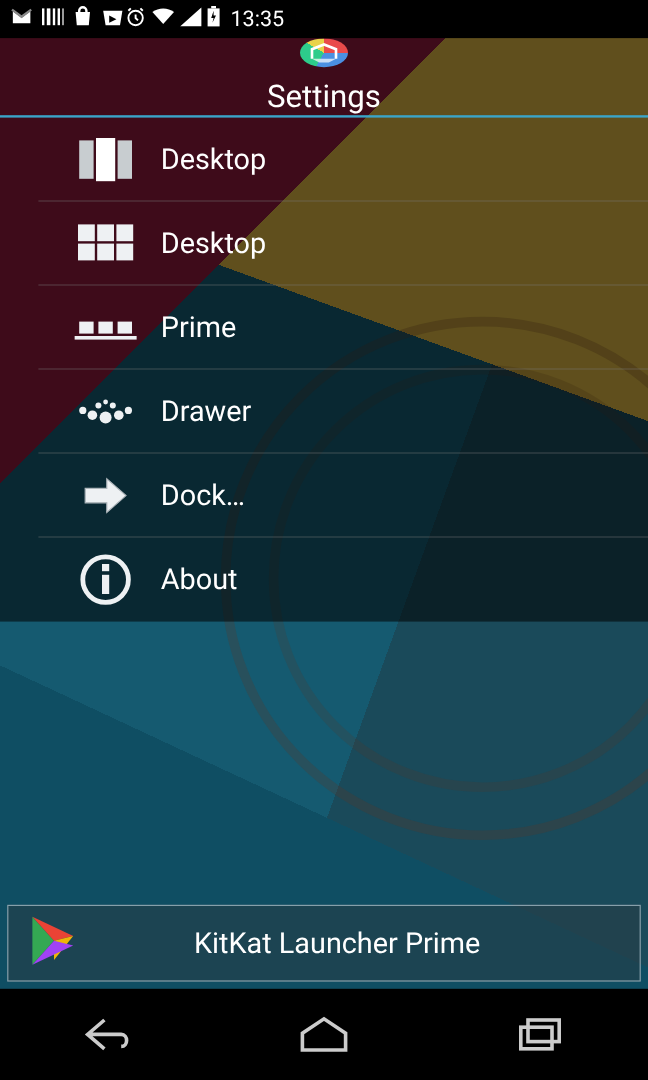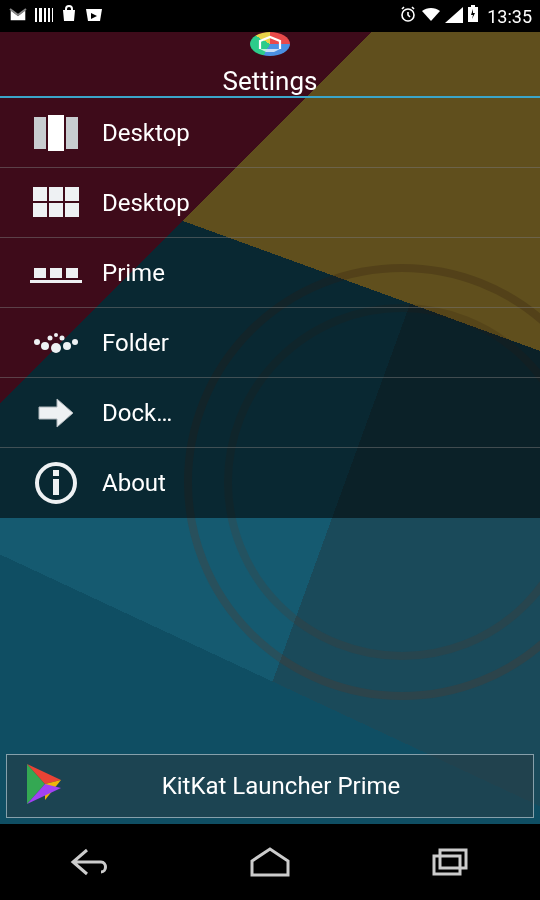--- a/index.html
+++ b/index.html
@@ -41,21 +41,21 @@
   border: 8px solid rgba(100,50,30,0.18);
   border-radius: 50%;
 }
 
 .status-bar {
   height: 32px;
   background: #000;
   color: #fff;
   display: flex;
   align-items: center;
-  justify-content: space-between;
+  justify-content: flex-start;
   padding: 0 8px;
   font-size: 18px;
   position: relative;
   z-index: 10;
 }
 .status-left, .status-right { display: flex; align-items: center; gap: 6px; }
 .status-right { gap: 4px; }
 .status-time { font-weight: 400; margin-left: 4px; }
 
 .panel {
@@ -73,21 +73,21 @@
   flex-direction: column;
 }
 .app-icon {
   width: 40px; height: 40px; border-radius: 50%;
   background: conic-gradient(#e94a4a 0 90deg, #4a90e2 90deg 210deg, #2dcc8b 210deg 300deg, #e9d24a 300deg 360deg);
   position: relative;
   display: flex; align-items: center; justify-content: center;
 }
 .app-icon svg { position: relative; z-index: 2; }
 .panel-title { color: #fff; font-size: 26px; font-weight: 400; }
-.panel-list { list-style: none; }
+.panel-list { list-style: none; padding-left: 32px; }
 .panel-item {
   height: 70px;
   display: flex;
   align-items: center;
   gap: 18px;
   padding: 0 28px;
   border-bottom: 1px solid rgba(120,120,120,0.5);
 }
 .panel-item:last-child { border-bottom: none; }
 .item-icon {
@@ -251,21 +251,21 @@
               <circle cx="14" cy="18" r="4"></circle>
               <circle cx="36" cy="18" r="4"></circle>
               <circle cx="6" cy="14" r="3"></circle>
               <circle cx="44" cy="14" r="3"></circle>
               <circle cx="19" cy="10" r="2.5"></circle>
               <circle cx="31" cy="10" r="2.5"></circle>
               <circle cx="25" cy="7" r="2"></circle>
             </g>
           </svg>
       </span>
-      <span class="item-label">Folder</span>
+      <span class="item-label">Drawer</span>
     </li>
 
     <li class="panel-item">
       <span class="item-icon">
         <svg width="46" height="38" viewBox="0 0 46 38">
             <path fill="#eef1f3" stroke="#aeb6bb" stroke-width="1" d="M6 13h18V5l16 14-16 14v-8H6z"></path>
           </svg>
       </span>
       <span class="item-label">Dock…</span>
     </li>

